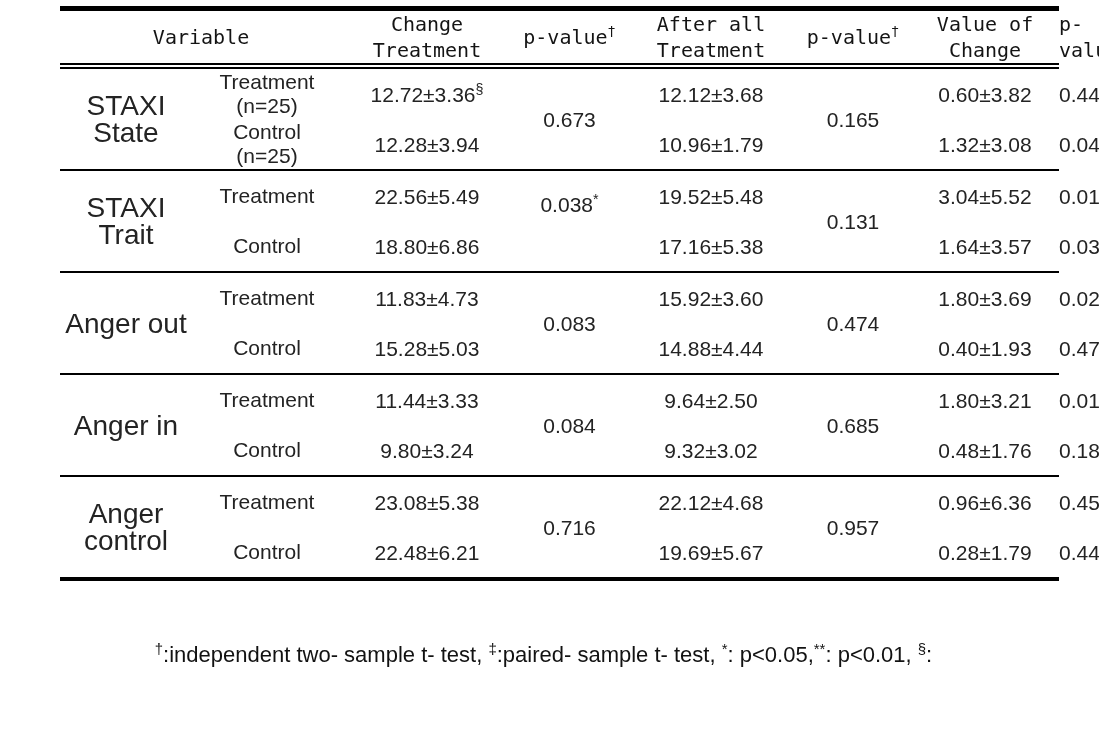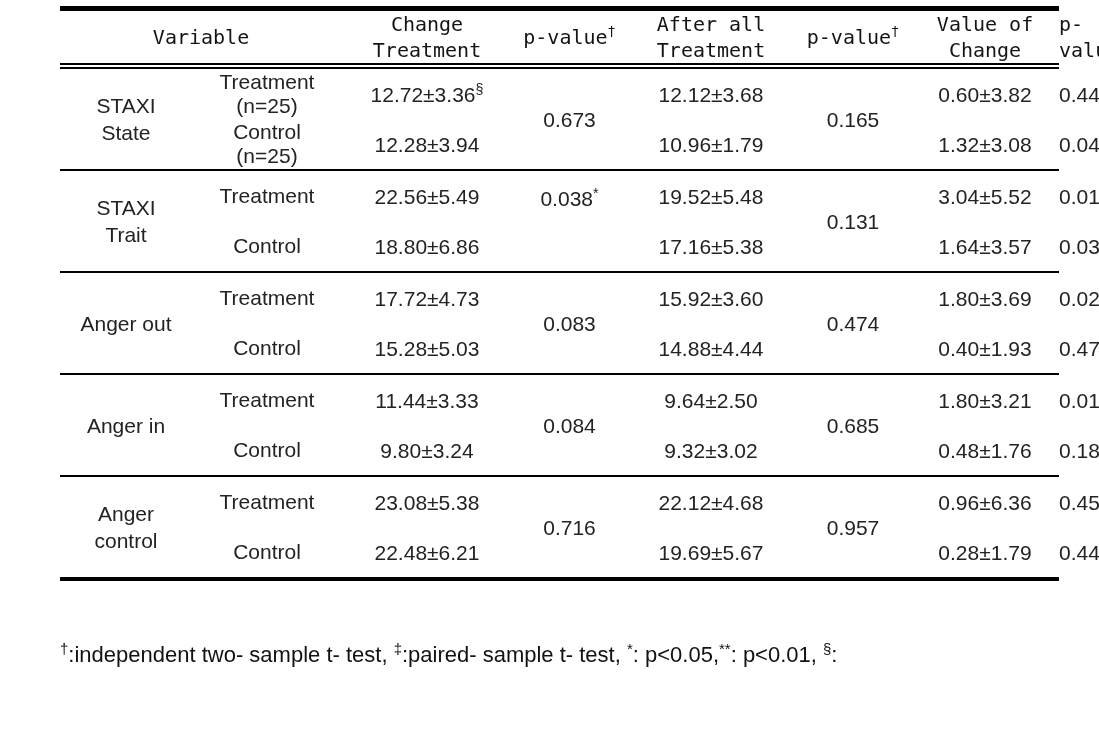--- a/index.html
+++ b/index.html
@@ -87,21 +87,21 @@
 
   
   .body-row td {
     font-size: 21px;
     line-height: 27px;
     text-align: center;
     color: #232323;
     height: 50px;
   }
   td.c-var {
-    font-size: 21px;
+    font-size: 28px;
   }
   td.c-group {
     text-align: center;
   }
   .grp-two {
     display: block;
     line-height: 24px;
   }
 
   
@@ -109,23 +109,24 @@
   col.w-group  { width: 150px; }
   col.w-before { width: 170px; }
   col.w-p1     { width: 115px; }
   col.w-after  { width: 168px; }
   col.w-p2     { width: 116px; }
   col.w-change { width: 148px; }
 
   
   .footnote {
     position: absolute;
-    left: 60px;
+    left: 44px;
     top: 636px;
     width: 999px;
+    text-align: center;
     font-size: 22px;
     line-height: 38px;
     color: #121212;
   }
   .footnote .line { display: block; }
 </style>
 </head>
 <body>
 
 <div class="page">
@@ -225,21 +226,21 @@
             <col class="w-p2">
             <col class="w-change">
           </colgroup>
           <tbody>
             <tr class="body-row">
               <td class="c-var" rowspan="2"><span>STAXI</span><br><span>Trait</span></td>
               <td class="c-group">
                 <span class="grp-two">Treatment</span>
               </td>
               <td><span>22.56±5.49</span></td>
-              <td rowspan="2" style="vertical-align: top; padding-top: 14px;"><span>0.038</span><sup>*</sup></td>
+              <td rowspan="2" style="vertical-align: top; padding-top: 20px;"><span>0.038</span><sup>*</sup></td>
               <td><span>19.52±5.48</span></td>
               <td rowspan="2"><span>0.131</span></td>
               <td><span>3.04±5.52</span></td>
               <td><span>0.011</span></td>
             </tr>
             <tr class="body-row">
               <td class="c-group">
                 <span class="grp-two">Control</span>
               </td>
               <td><span>18.80±6.86</span></td>
@@ -259,21 +260,21 @@
             <col class="w-after">
             <col class="w-p2">
             <col class="w-change">
           </colgroup>
           <tbody>
             <tr class="body-row">
               <td class="c-var" rowspan="2"><span>Anger out</span></td>
               <td class="c-group">
                 <span class="grp-two">Treatment</span>
               </td>
-              <td><span>17.72±4.73</span></td>
+              <td><span>11.83±4.73</span></td>
               <td rowspan="2"><span>0.083</span></td>
               <td><span>15.92±3.60</span></td>
               <td rowspan="2"><span>0.474</span></td>
               <td><span>1.80±3.69</span></td>
               <td><span>0.022</span></td>
             </tr>
             <tr class="body-row">
               <td class="c-group">
                 <span class="grp-two">Control</span>
               </td>

